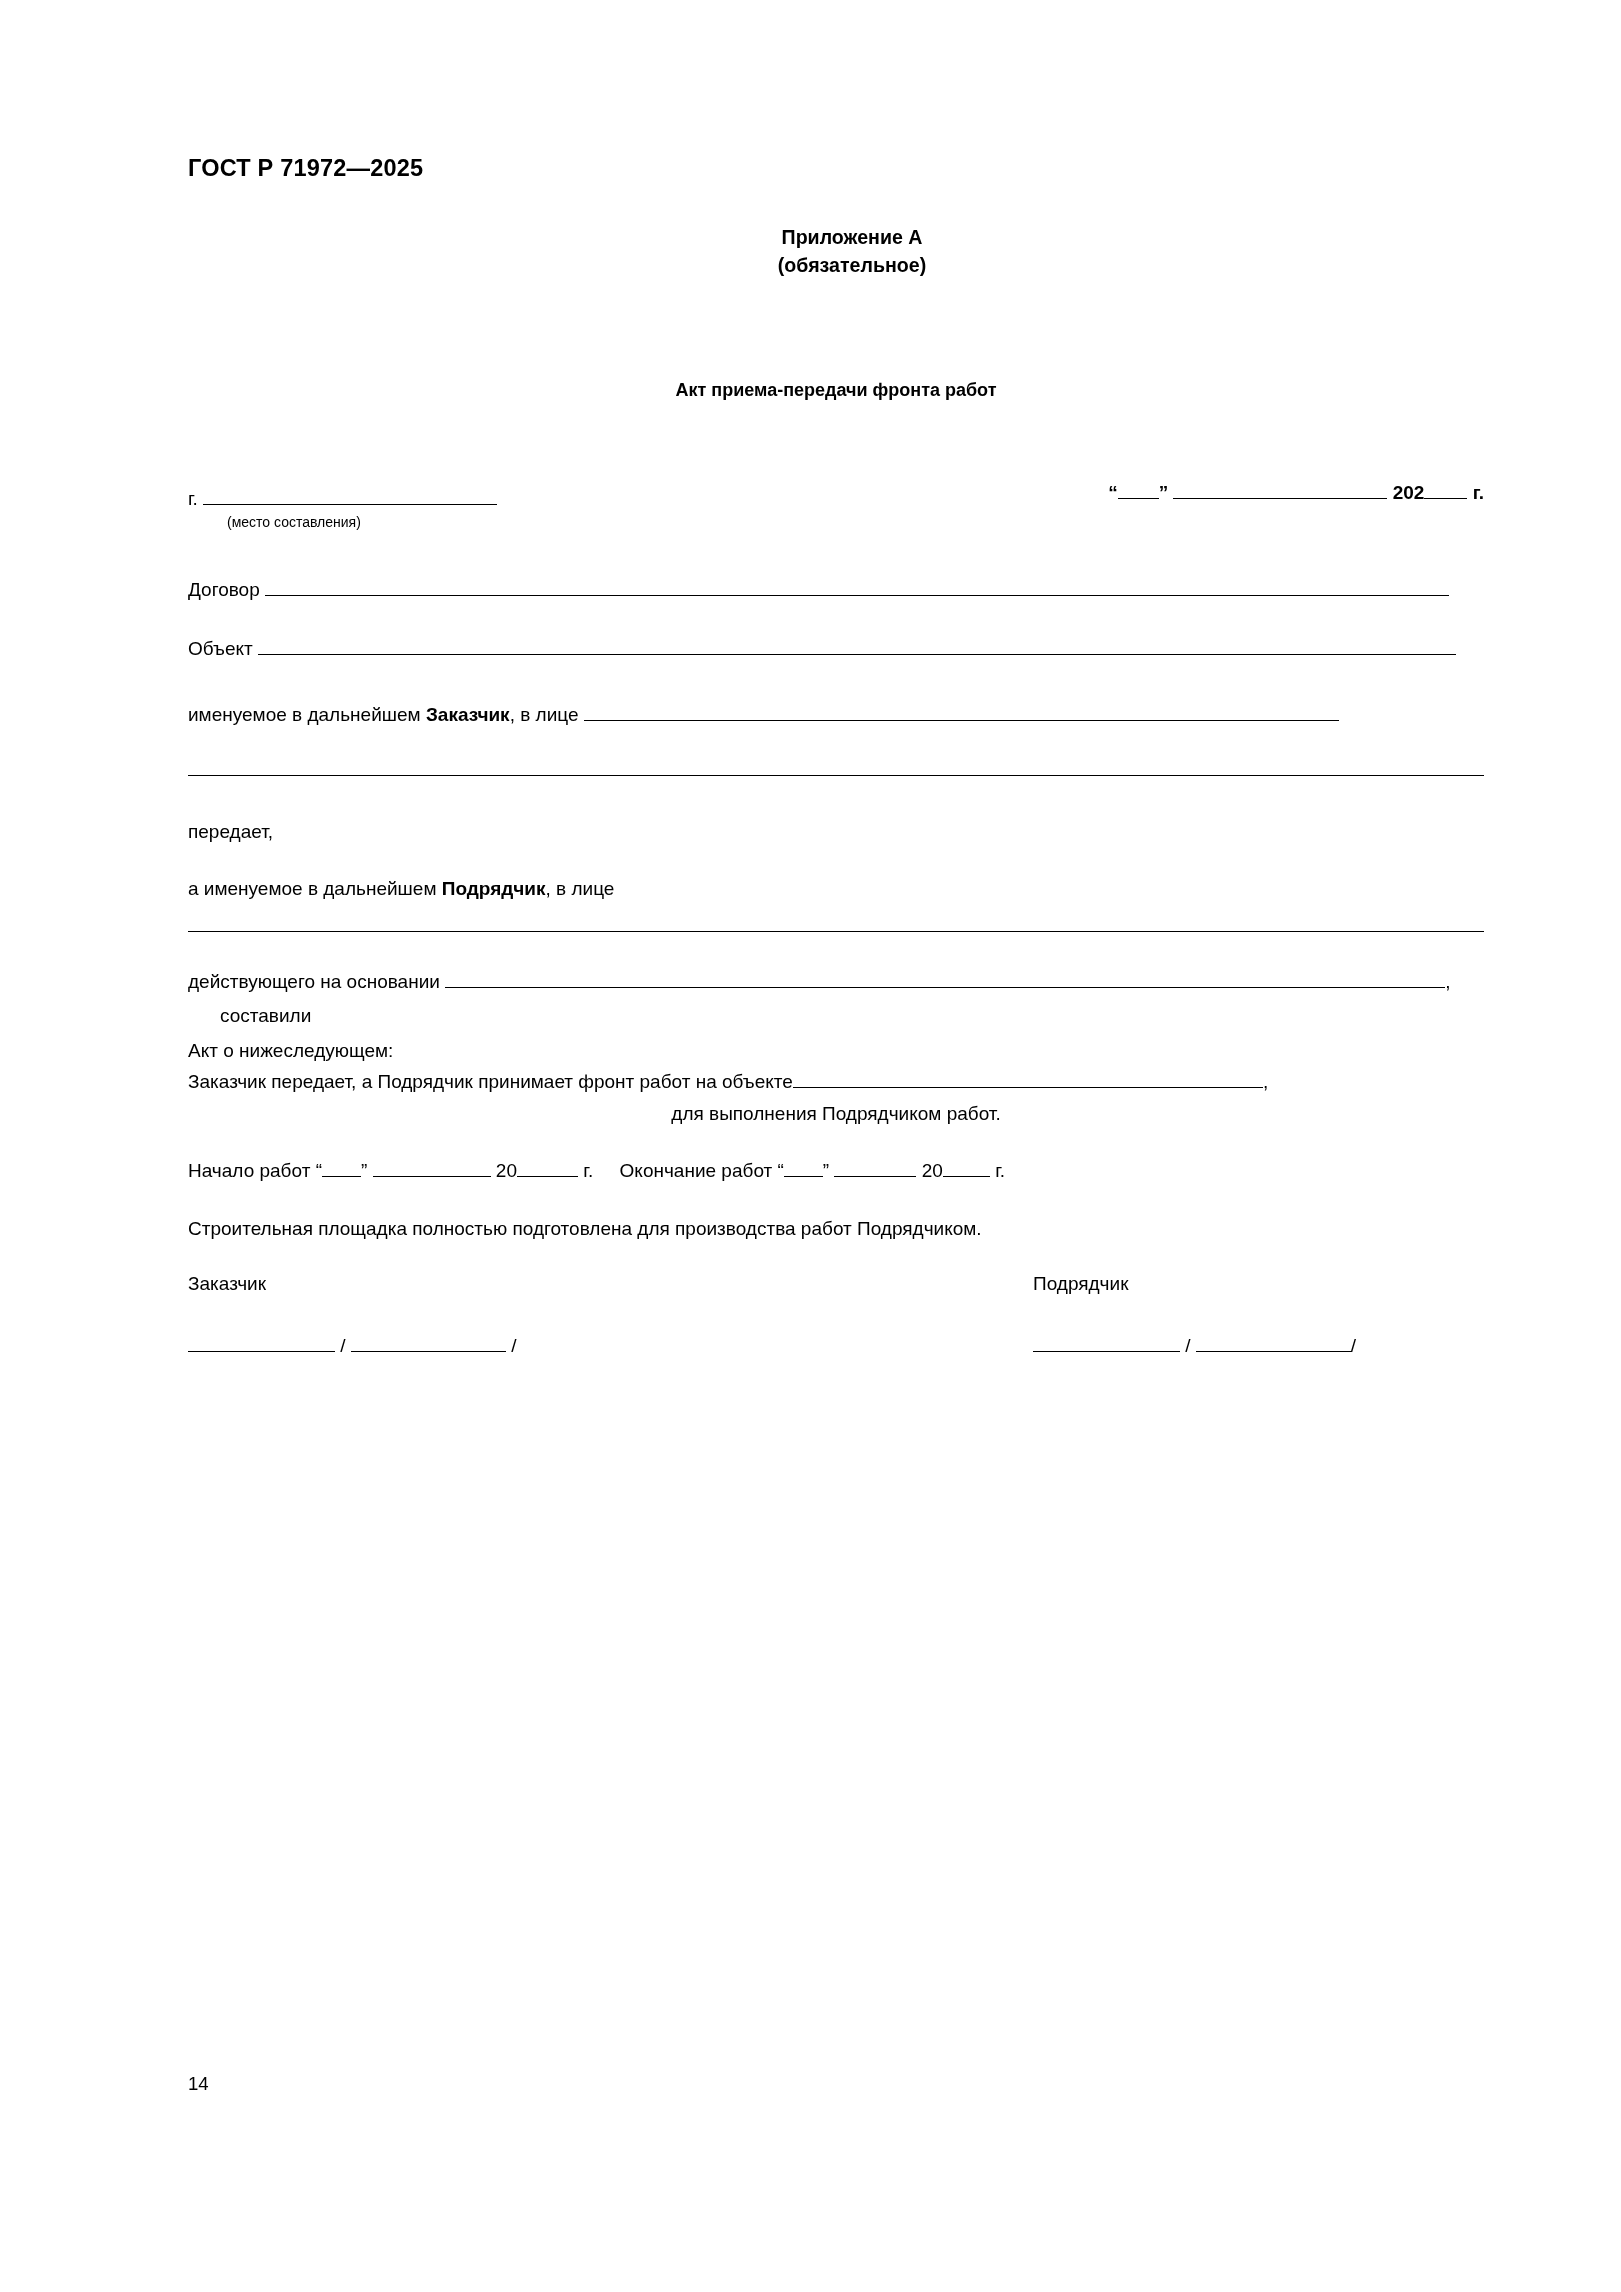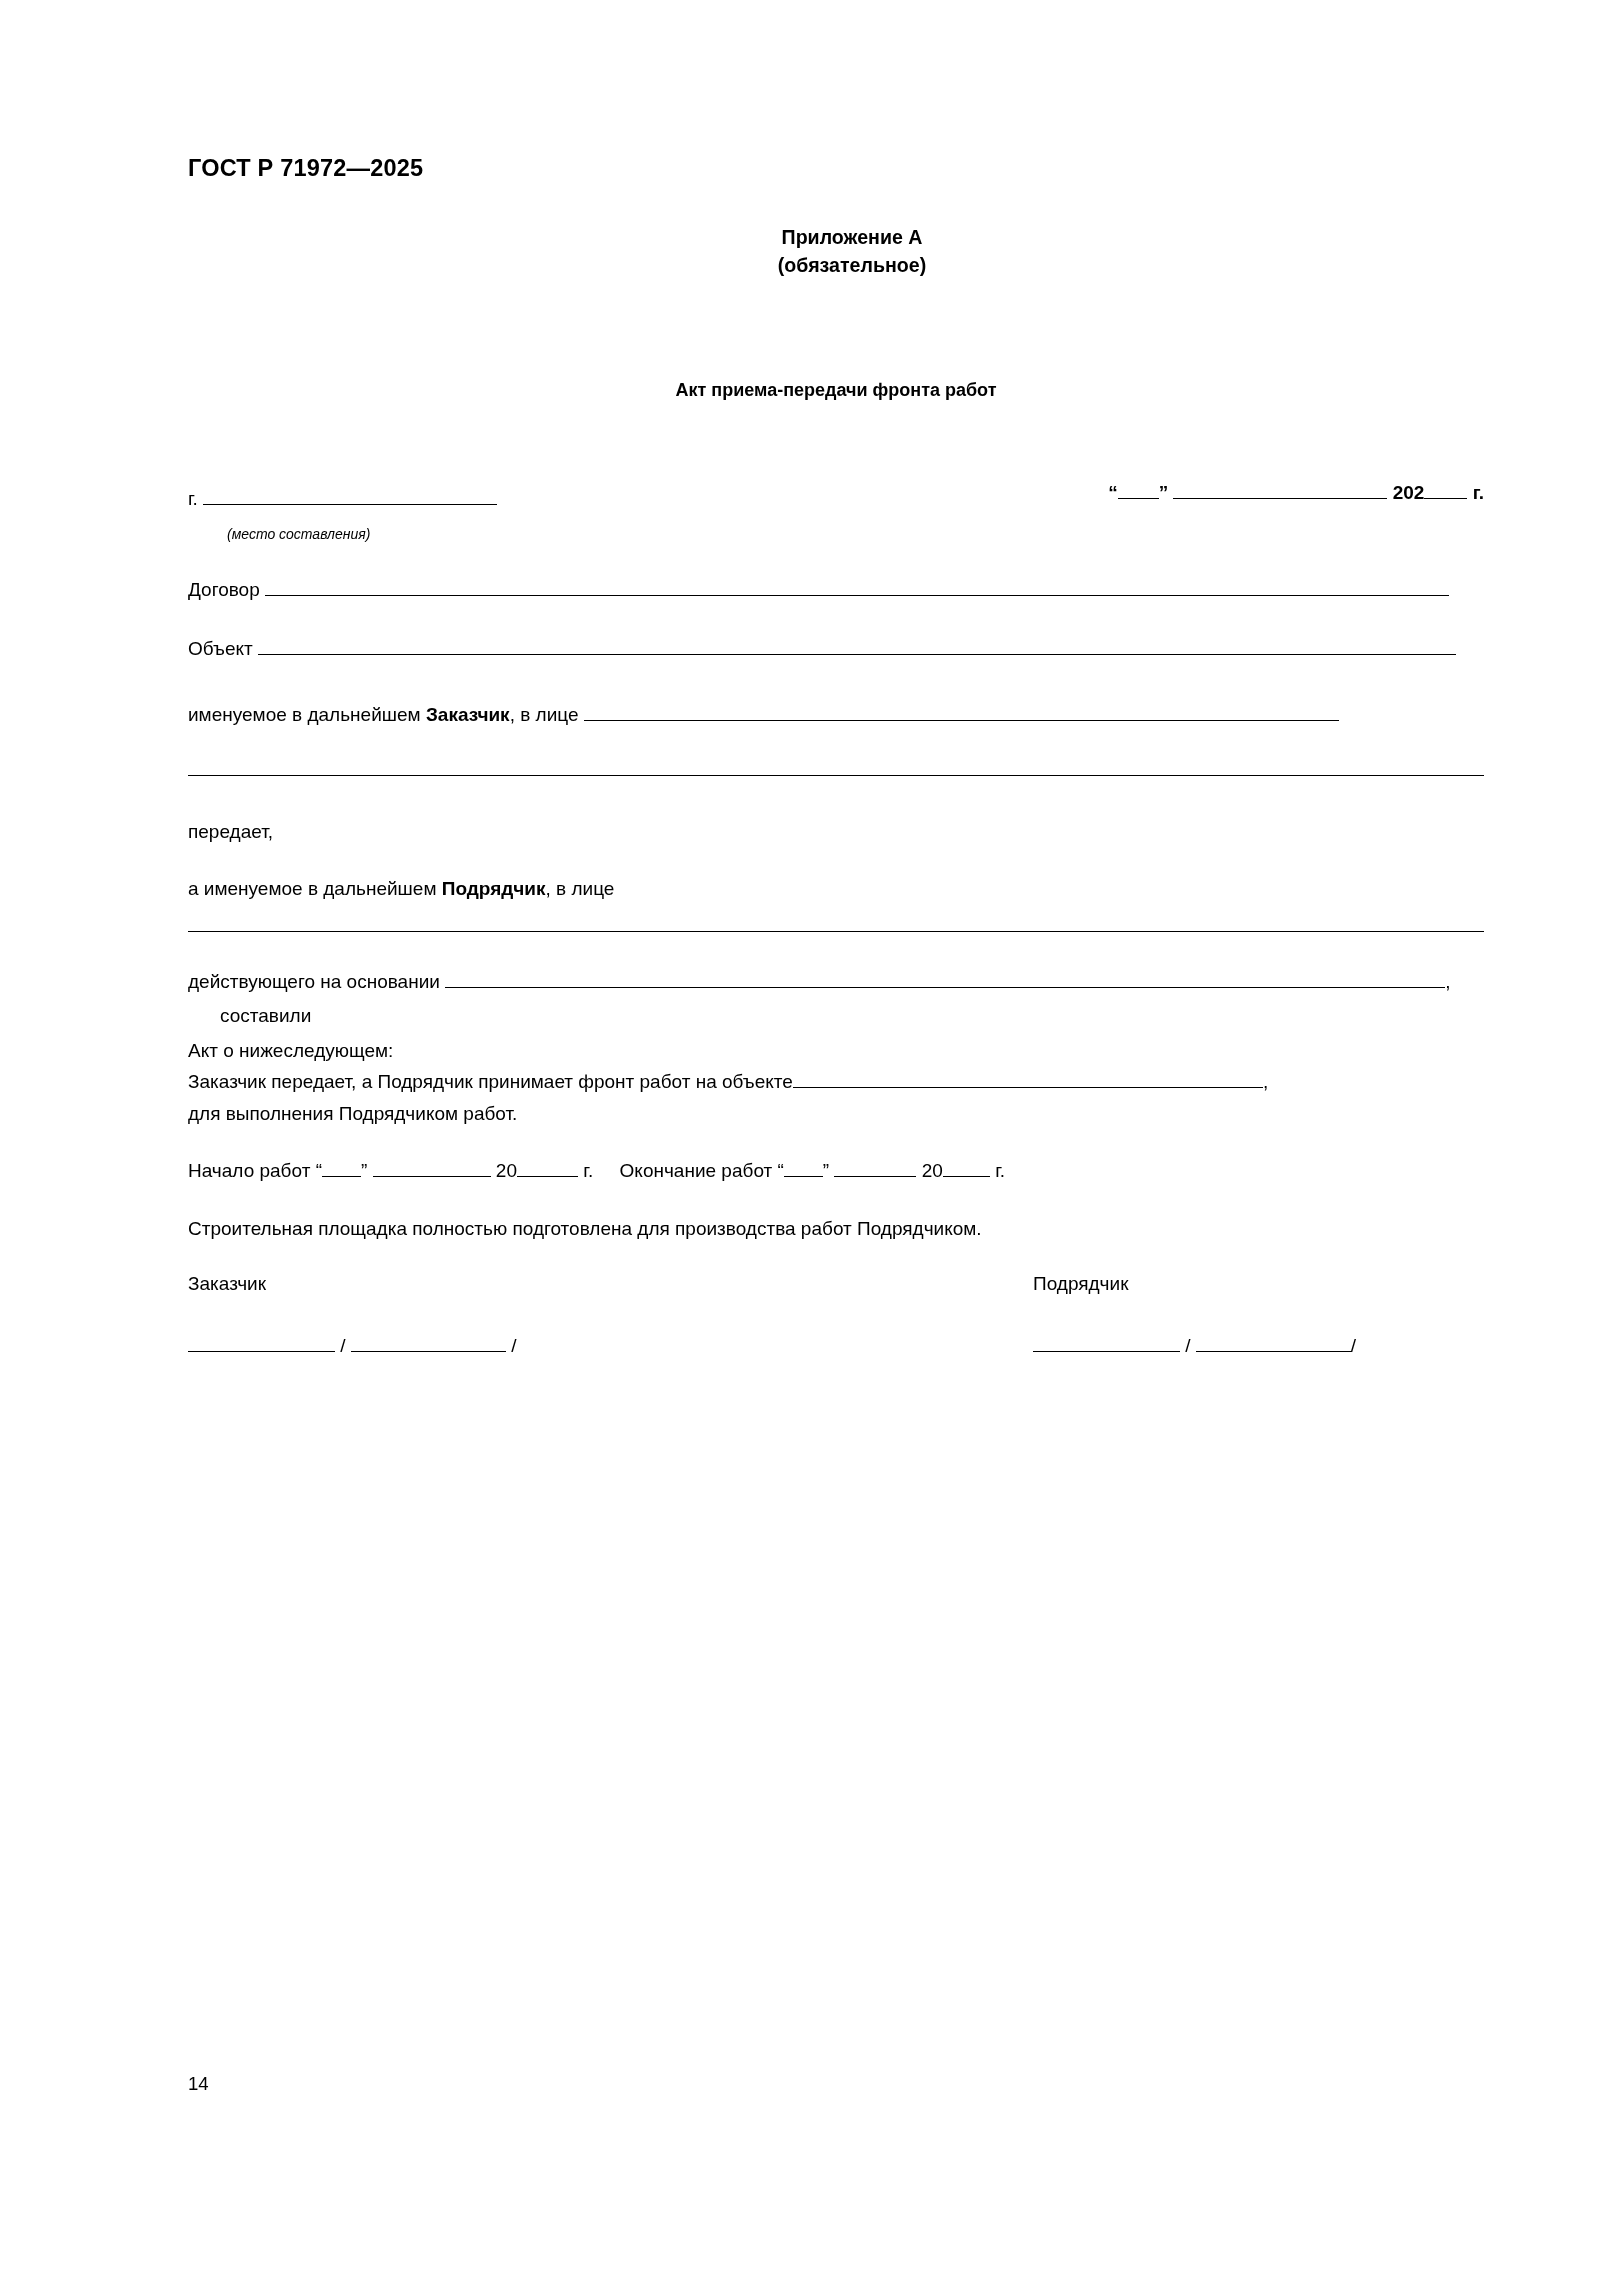--- a/index.html
+++ b/index.html
@@ -81,21 +81,21 @@
     height: 14.7px;
     vertical-align: baseline;
   }
 
   .note-small {
     font-size: 14px;
   }
 
   
   #city-row { top: 485px; }
-  #city-note { top: 526px; left: 39px; position: absolute; font-style: italic; }
+  #city-note { top: 514px; left: 39px; position: absolute; }
 
   #date-row {
     position: absolute;
     top: 482px;
     left: 0;
     width: 1296px;
     text-align: right;
     font-size: 19px;
     white-space: nowrap;
     font-weight: bold;
@@ -105,21 +105,21 @@
   #object-row { top: 635px; }
   #customer-row { top: 701px; }
   #long-rule-row { top: 760px; }
   #transfers-row { top: 818px; }
   #contractor-row { top: 875px; }
   #contractor-rule-row { top: 916px; }
   #basis-row { top: 968px; }
   #compiled-row { top: 1002px; margin-left: 32px; }
   #act-about-row { top: 1037px; }
   #object-front-row { top: 1068px; }
-  #for-exec-row { top: 1100px; }
+  #for-exec-row { top: 1100px; text-align: center; }
   #dates-row { top: 1157px; }
   #site-ready-row { top: 1215px; }
   #parties-row { top: 1270px; }
   #signatures-row { top: 1335px; }
 
   .sig-left { position: absolute; left: 0; top: 0; white-space: nowrap; font-size: 19px;}
   .sig-right { position: absolute; left: 845px; top: 0; white-space: nowrap; font-size: 19px;}
 
   .page-number {
     position: absolute;

